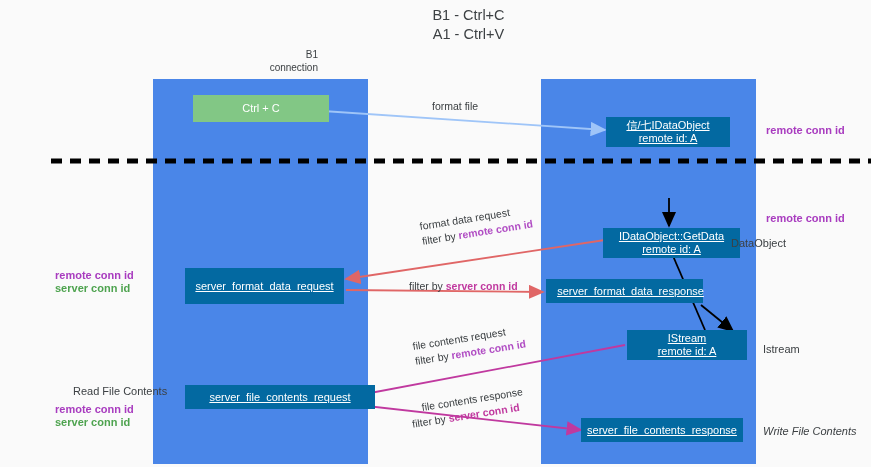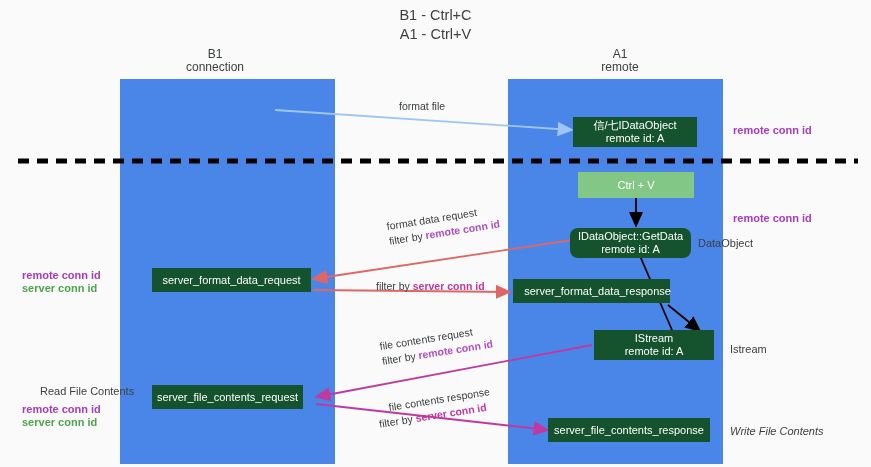--- a/index.html
+++ b/index.html
@@ -11,20 +11,21 @@
     width: 871px;
     height: 467px;
     position: relative;
     overflow: hidden;
     font-family: "Liberation Sans", sans-serif;
     color: #3c4043;
   }
   .diagram {
     position: absolute;
     inset: 0;
+    margin-left: 33px;
   }
   svg.layer {
     position: absolute;
     left: 0;
     top: 0;
     width: 871px;
     height: 467px;
     overflow: visible;
   }
   .title {
@@ -33,22 +34,22 @@
     top: 6px;
     width: 871px;
     text-align: center;
     font-size: 14.5px;
     line-height: 19px;
     color: #3c4043;
     white-space: pre-line;
   }
   .col-head {
     position: absolute;
-    text-align: center;
-    font-size: 12px;
+    text-align: right;
+    font-size: 10px;
     line-height: 13px;
     color: #3c4043;
     white-space: pre-line;
   }
   .lane {
     position: absolute;
     background: #4a86e8;
   }
   .node {
     position: absolute;
@@ -56,21 +57,21 @@
     display: flex;
     align-items: center;
     justify-content: center;
     text-align: center;
     font-size: 11px;
     line-height: 13px;
     color: #ffffff;
     white-space: pre-line;
     padding: 2px 4px;
   }
-  .node.orange { background: #14532d; }
+  .node.orange { background: #0369a1; text-decoration: underline; }
   .node.green  { background: #82c785; color: #ffffff; }
   .edge-label {
     position: absolute;
     font-size: 10.5px;
     line-height: 15px;
     color: #3c4043;
     white-space: nowrap;
   }
   .edge-label .hl-purple { color: #b14ec4; font-weight: bold; }
   .edge-label .hl-magenta { color: #c0399f; font-weight: bold; }
@@ -89,22 +90,20 @@
 </head>
 <body>
 
 <div class="diagram">
 
   <div class="title">B1 - Ctrl+C
 A1 - Ctrl+V</div>
 
   <div class="col-head" style="left:145px; top:48px; width:140px;">B1
 connection</div>
-  <div class="col-head" style="left:550px; top:48px; width:140px;">A1
-remote</div>
 
   <div class="lane" style="left:120px; top:79px; width:215px; height:385px;"></div>
   <div class="lane" style="left:508px; top:79px; width:215px; height:385px;"></div>
 
   <svg class="layer" viewBox="0 0 871 467">
     <defs>
       <marker id="ah-blue" markerWidth="9" markerHeight="8" refX="8" refY="4" orient="auto">
         <path d="M0,0 L9,4 L0,8 z" fill="#9fc5f8"></path>
       </marker>
       <marker id="ah-red" markerWidth="9" markerHeight="8" refX="8" refY="4" orient="auto">
@@ -130,37 +129,37 @@
 
     <path d="M668,305 L700,331" stroke="#000000" stroke-width="1.8" fill="none" marker-end="url(#ah-black)"></path>
 
     <path d="M640,256 L672,330" stroke="#000000" stroke-width="1.8" fill="none"></path>
 
     <path d="M592,345 L316,397" stroke="#c0399f" stroke-width="1.8" fill="none" marker-end="url(#ah-mag)"></path>
 
     <path d="M316,404 L548,430" stroke="#c0399f" stroke-width="1.8" fill="none" marker-end="url(#ah-mag)"></path>
   </svg>
 
+  <div class="node green" style="left:160px; top:95px; width:136px; height:27px;">Ctrl + C</div>
 
   <div class="node orange" style="left:573px; top:117px; width:124px; height:30px;">信/七IDataObject
 remote id: A</div>
 
-  <div class="node green" style="left:578px; top:172px; width:116px; height:26px;">Ctrl + V</div>
 
-  <div class="node orange" style="left:570px; top:228px; width:121px; height:30px;border-radius:8px;">IDataObject::GetData
+  <div class="node orange" style="left:570px; top:228px; width:137px; height:30px;">IDataObject::GetData
 remote id: A</div>
 
-  <div class="node orange" style="left:152px; top:268px; width:159px; height:24px;text-align:right;">server_format_data_request</div>
+  <div class="node orange" style="left:152px; top:268px; width:159px; height:36px;text-align:right;">server_format_data_request</div>
 
   <div class="node orange" style="left:513px; top:279px; width:157px; height:24px;padding-left:16px;">server_format_data_response</div>
 
   <div class="node orange" style="left:594px; top:330px; width:120px; height:30px;">IStream
 remote id: A</div>
 
-  <div class="node orange" style="left:152px; top:385px; width:151px; height:24px;">server_file_contents_request</div>
+  <div class="node orange" style="left:152px; top:385px; width:190px; height:24px;">server_file_contents_request</div>
 
   <div class="node orange" style="left:548px; top:418px; width:162px; height:24px;">server_file_contents_response</div>
 
   <div class="edge-label" style="left:399px; top:99px;">format file</div>
 
   <div class="stack rot-neg9" style="left:388px; top:219px;">
     <div class="edge-label" style="position:relative; left:0; top:0;">format data request</div>
     <div class="edge-label" style="position:relative; left:0; top:0;"><span>filter by </span><span class="hl-purple">remote conn id</span></div>
   </div>
 

